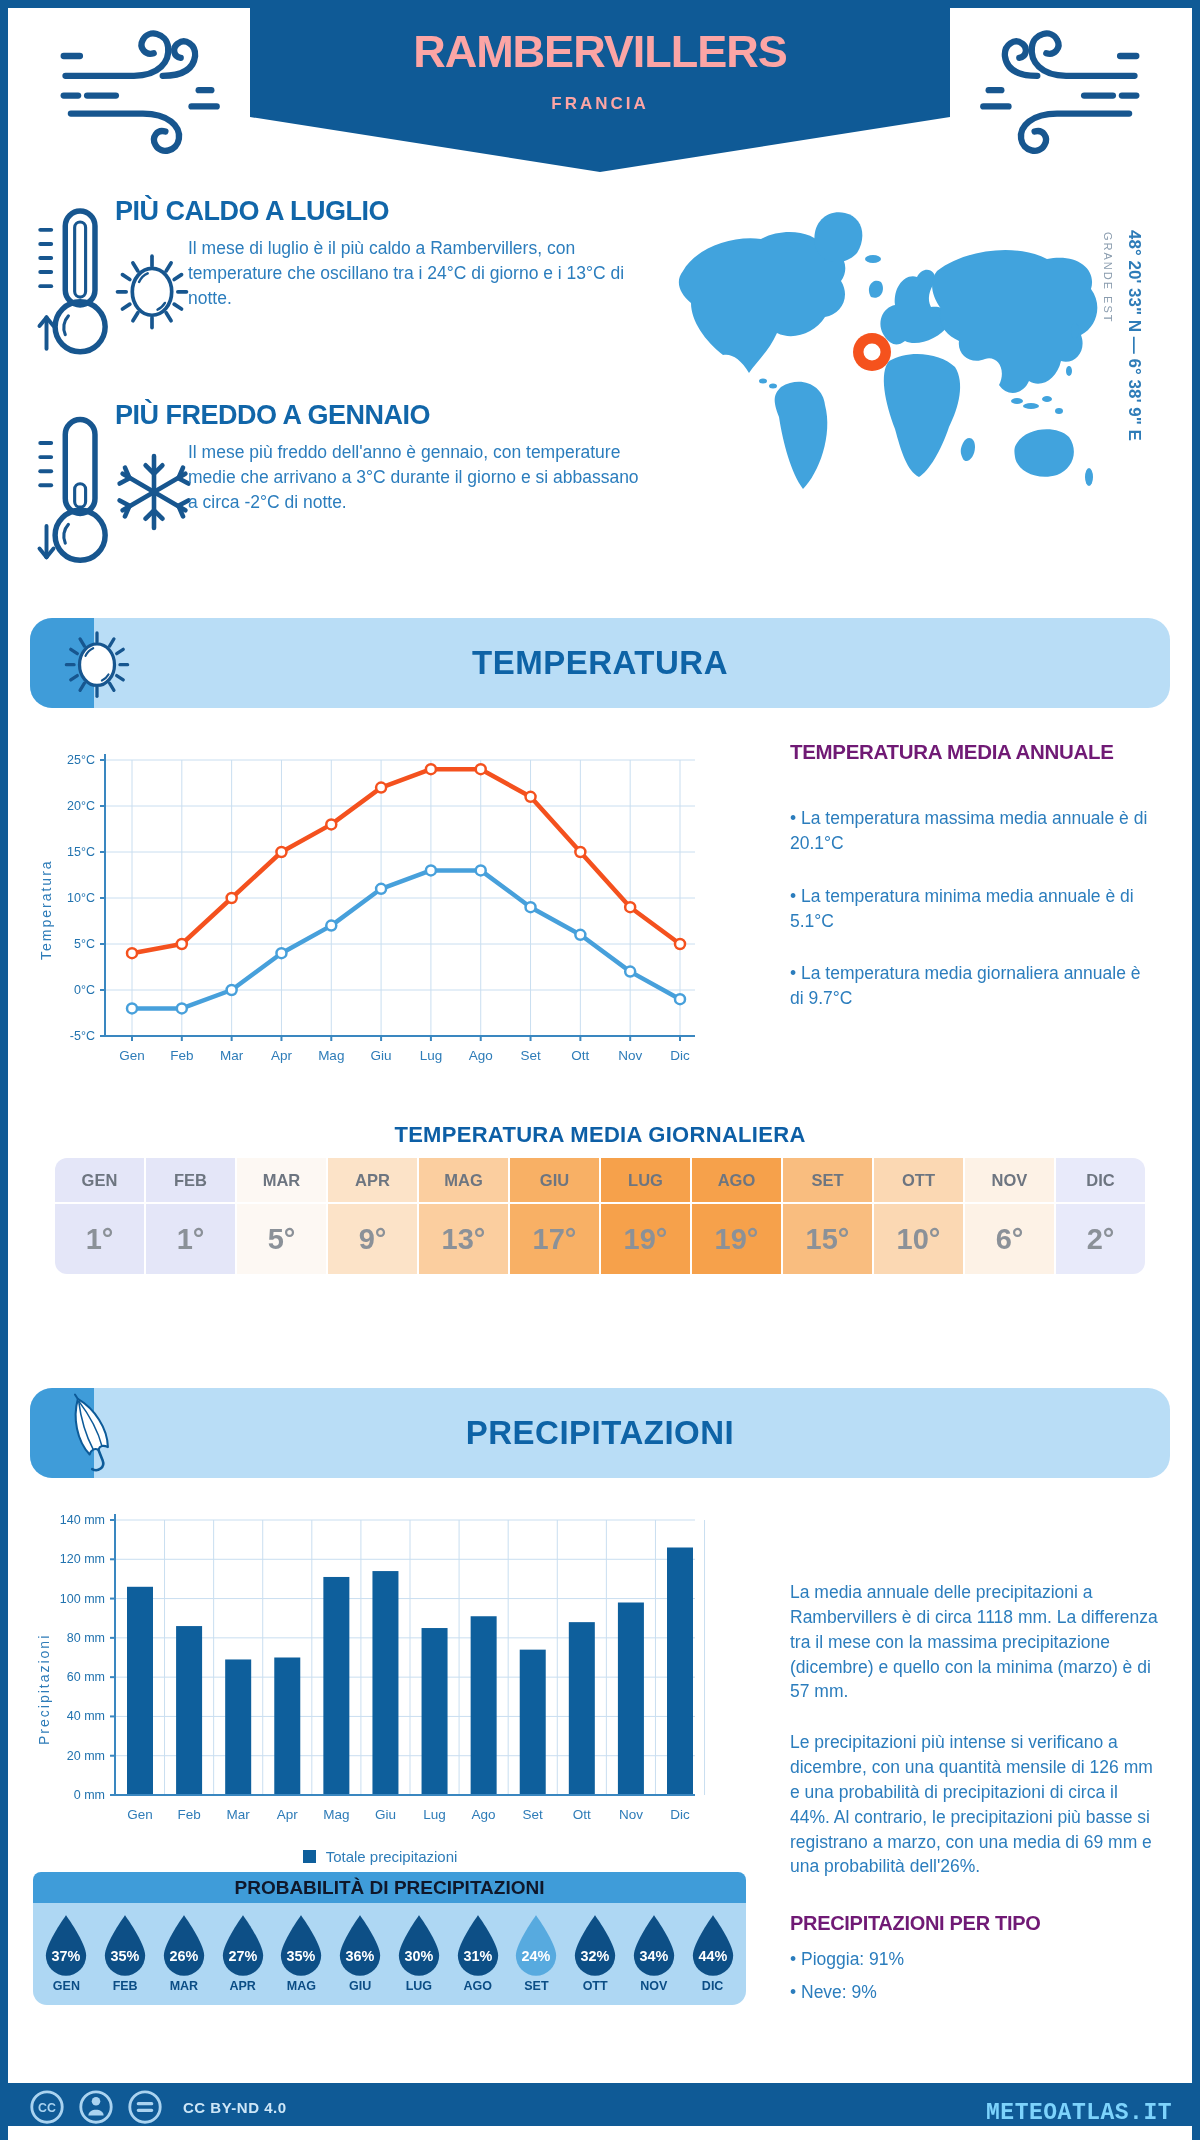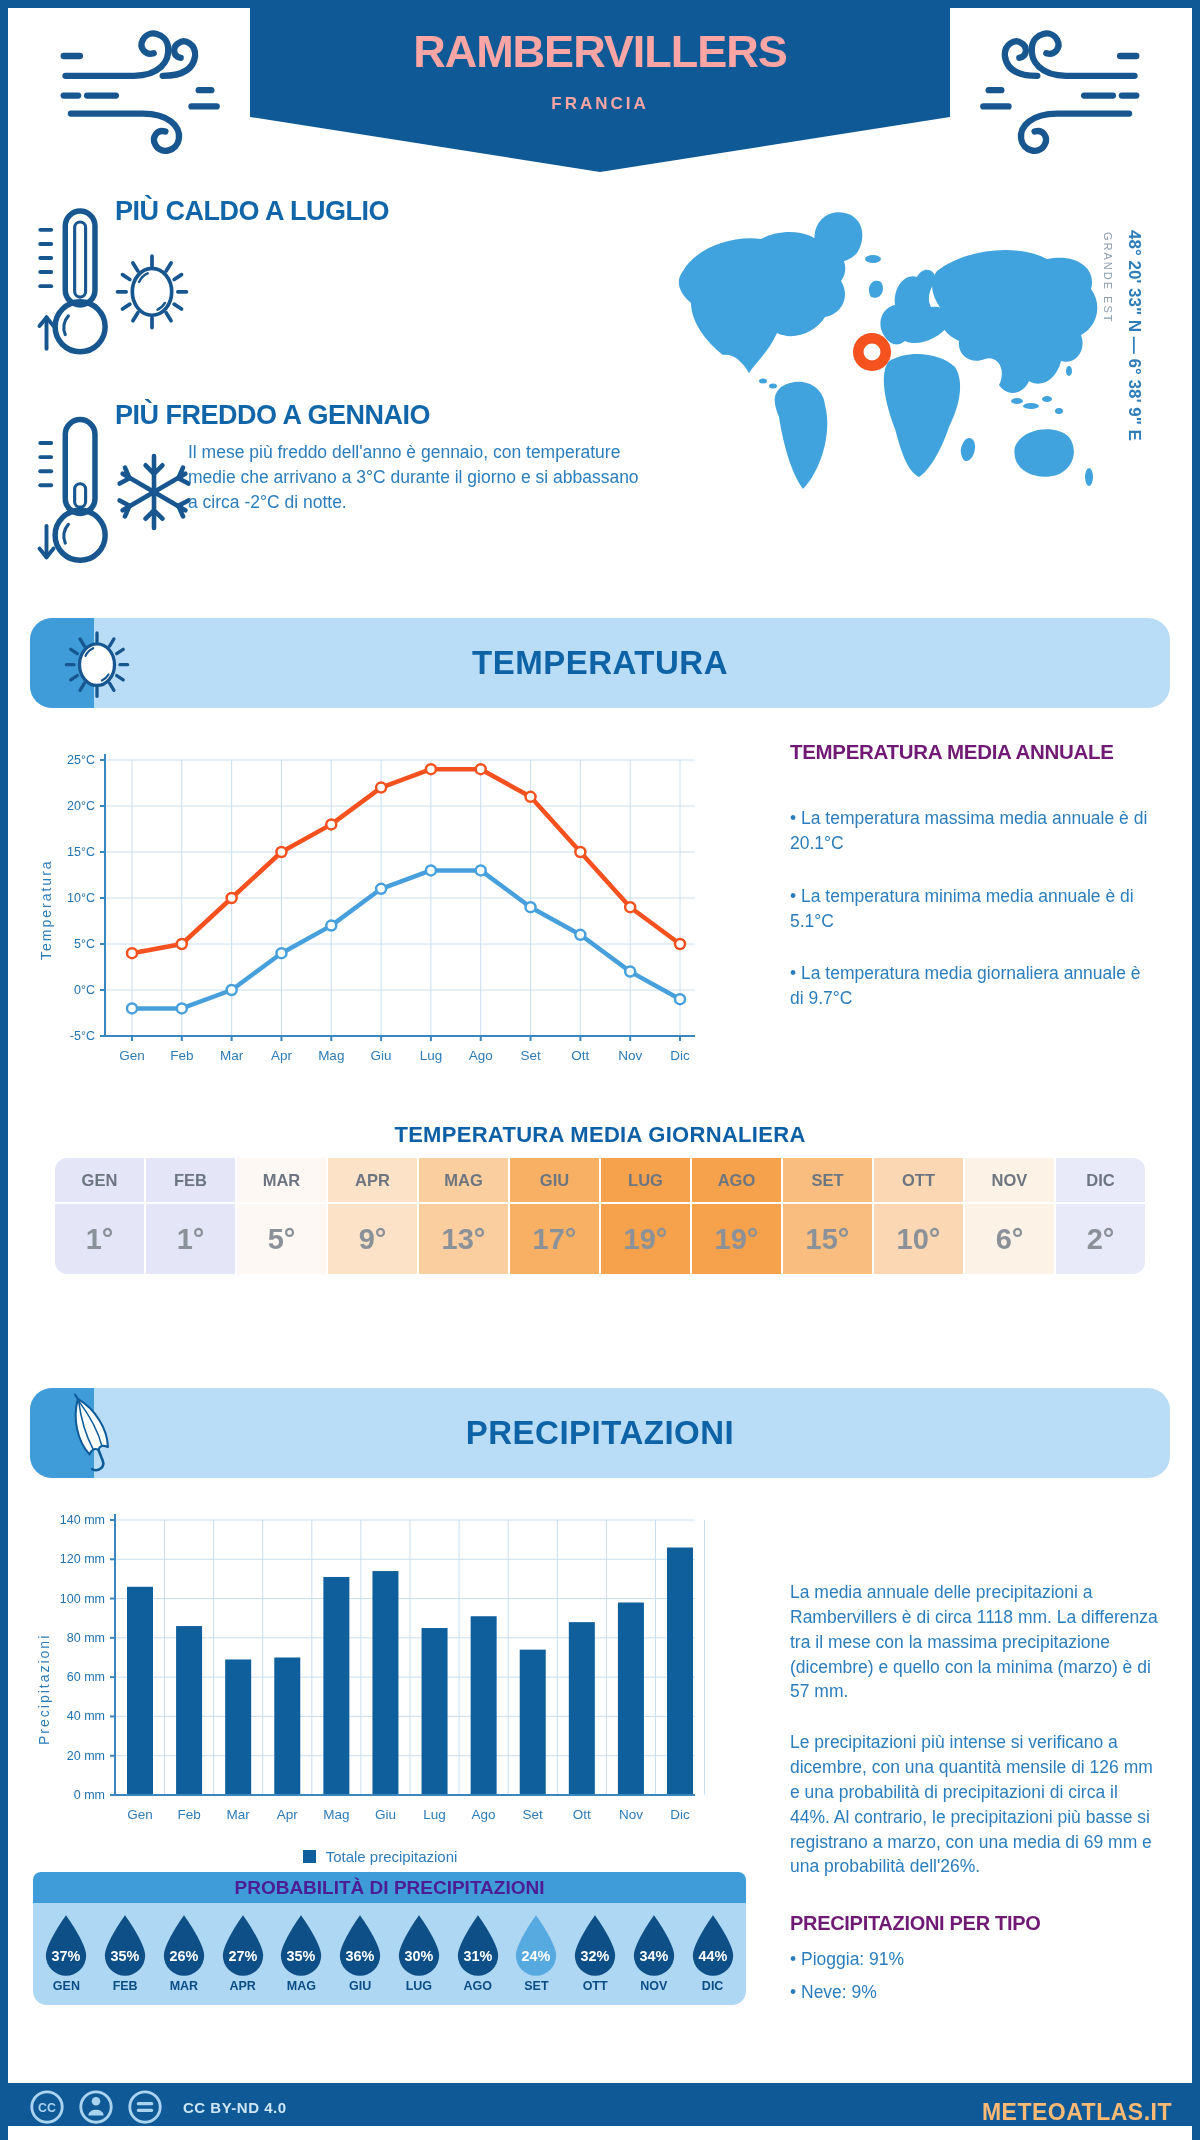--- a/index.html
+++ b/index.html
@@ -45,35 +45,35 @@
   .t-cell{flex:1;border-right:2px solid #fff;}
   .t-cell:last-child{border-right:none;}
   .t-month{height:44px;display:flex;align-items:center;justify-content:center;
            font-size:16.5px;font-weight:bold;color:#6d7580;border-bottom:2px solid #fff;}
   .t-val{height:70px;display:flex;align-items:center;justify-content:center;
          font-size:29px;font-weight:bold;color:#8b9198;}
 
   
   .prob{position:absolute;left:33px;top:1872px;width:713px;}
   .prob-head{height:31px;background:#3f9cd9;border-radius:8px 8px 0 0;display:flex;align-items:center;justify-content:center;
-             font-size:19px;font-weight:bold;color:#4c1d95;}
+             font-size:19px;font-weight:bold;color:#0f172a;}
   .prob-body{background:#aed7f3;border-radius:0 0 14px 14px;display:flex;padding:10px 4px 12px 4px;}
   .drop-cell{flex:1;display:flex;flex-direction:column;align-items:center;}
   .drop-month{margin-top:3px;font-size:12.5px;font-weight:bold;color:#0b4d85;}
 
   
   svg text.tick{font-size:12.5px;fill:#2273af;font-family:"Liberation Sans",sans-serif;}
   svg text.xlab{font-size:13.5px;fill:#2e7cb8;font-family:"Liberation Sans",sans-serif;}
 
   
   .footer{position:absolute;left:0;top:2083px;width:1200px;height:43px;background:#0f5a96;
           display:flex;align-items:flex-end;padding:0 28px;box-sizing:border-box;}
   .footer .lic{display:flex;align-items:center;gap:11px;}
   .footer .lic-text{margin-left:8px;font-size:15px;font-weight:bold;color:#cde6f7;letter-spacing:0.5px;}
-  .footer .site{margin-left:auto;font-size:23px;font-weight:bold;color:#fdba74;letter-spacing:0.5px;}
+  .footer .site{margin-left:auto;font-size:23px;font-weight:bold;color:#7dd3fc;letter-spacing:0.5px;font-family:Liberation Mono, monospace;}
 </style>
 </head>
 <body>
 
 <div class="page">
 
   <div class="edge top"></div>
   <div class="edge left"></div>
   <div class="edge right"></div>
 
@@ -142,20 +142,21 @@
           <path d="M23 78 L9 78"></path>
           <path d="M29 98 L17 106"></path>
         <path d="M42 112 L34 125"></path>
           <path d="M65 120 L65 136"></path>
           <path d="M88 112 L96 125"></path>
           <path d="M101 98 L113 106"></path>
       </g>
     </g>
   </svg>
   <div class="abs hl-title" style="left:115px;top:196px;">PIÙ CALDO A LUGLIO</div>
+  <div class="abs hl-text" style="left:188px;top:236px;width:440px;">Il mese di luglio è il più caldo a Rambervillers, con temperature che oscillano tra i 24°C di giorno e i 13°C di notte.</div>
 
   <svg class="abs" style="left:34px;top:398px;" width="86" height="180" viewBox="0 0 110 195">
     <g fill="none" stroke="#17568f" stroke-linecap="round">
       <g stroke-width="5">
           <path d="M8 40 H22"></path>
           <path d="M8 58 H22"></path>
           <path d="M8 76 H22"></path>
           <path d="M8 94 H22"></path>
         </g>
       <rect x="40" y="10" width="38" height="120" rx="19" stroke-width="7"></rect>

